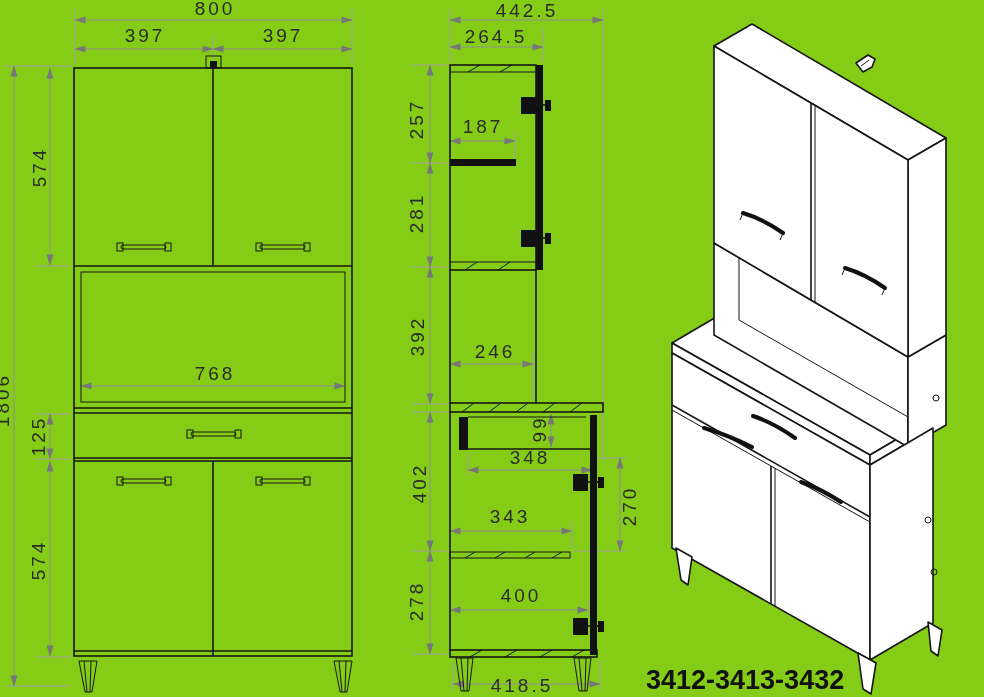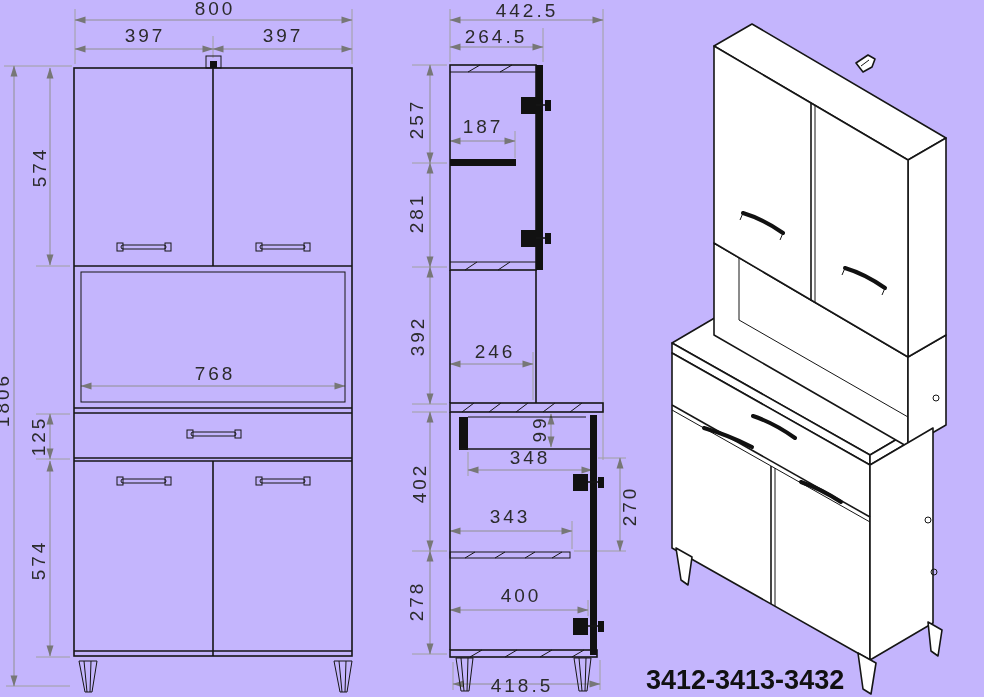--- a/index.html
+++ b/index.html
@@ -1,16 +1,16 @@
 <!DOCTYPE html>
 <html><head>
 <meta charset="utf-8">
 <style>
   html,body{margin:0;padding:0;background:#ffffff;overflow:hidden;}
-  .stage{width:984px;height:697px;position:relative;background:#c4b5fd;}
+  .stage{width:984px;height:697px;position:relative;background:#84cc16;}
   svg{display:block;}
   .dim-text{font-family:"Liberation Sans",sans-serif;font-size:19px;letter-spacing:3px;fill:#2b2b2b;text-anchor:middle;}
   .model-text{font-family:"Liberation Sans",sans-serif;font-size:27px;font-weight:bold;fill:#111;letter-spacing:0px;}
   .dimline{stroke:#909090;stroke-width:1;fill:none;}
   .dim-arrow{marker-start:url(#arrowS);marker-end:url(#arrowE);}
   .ext{stroke:#a0a0a0;stroke-width:1;fill:none;}
   .cab{stroke:#161616;stroke-width:1.6;fill:none;}
   .cabthin{stroke:#161616;stroke-width:1;fill:none;}
   .cabfill{stroke:#161616;stroke-width:1.6;fill:#ffffff;}
   .solid{fill:#111;stroke:none;}

